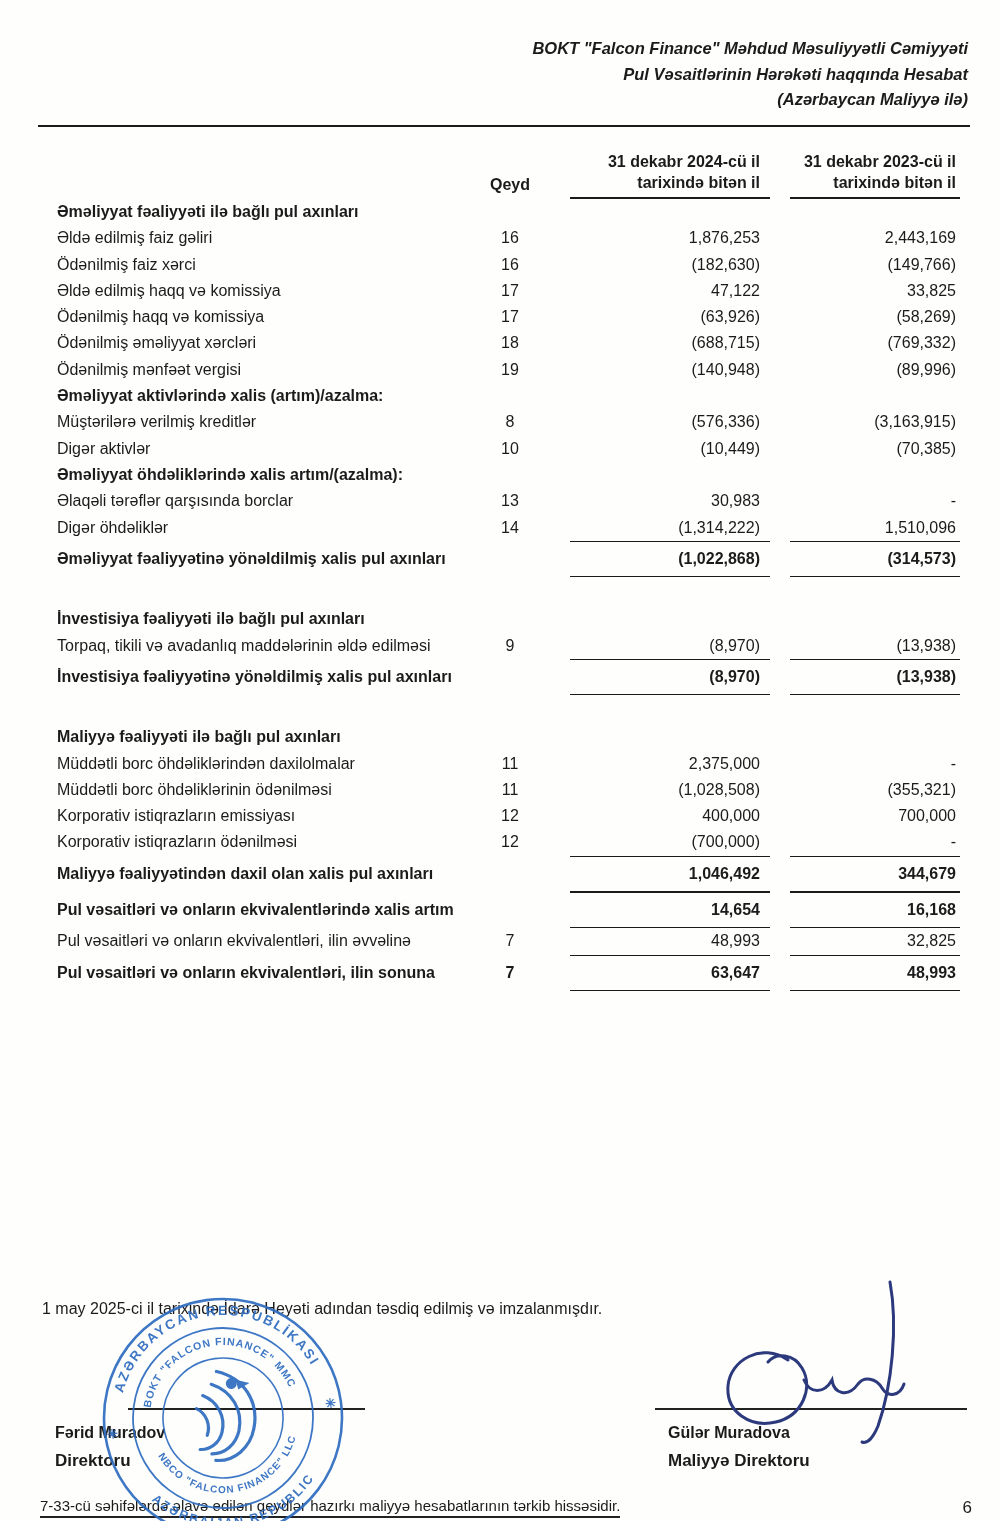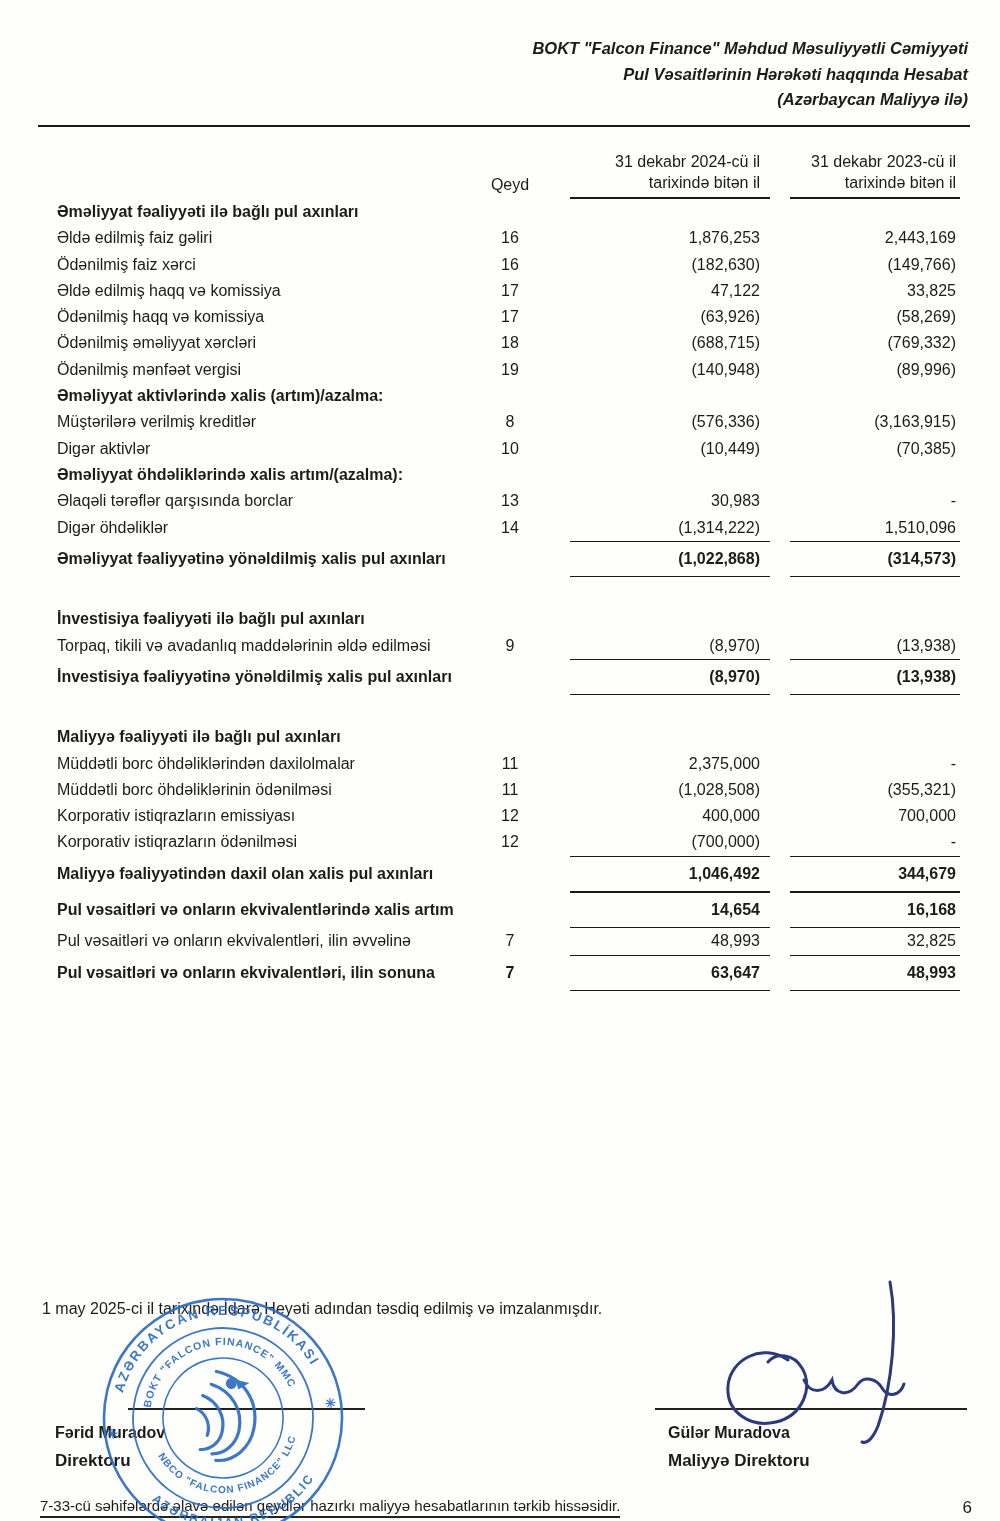--- a/index.html
+++ b/index.html
@@ -10,21 +10,21 @@
     font-family:"Liberation Sans", sans-serif;
   }
   
   .doc-header { padding:36px 32px 0 0; text-align:right; font-weight:bold; font-style:italic;
                 font-size:16.5px; line-height:1.55; }
   .header-rule { margin:12px 30px 0 38px; border:none; border-top:2.5px solid #1a1a1a; }
 
   
   table.cf { border-collapse:collapse; margin:24px 40px 0 40px; width:920px;
              table-layout:fixed; font-size:16px; }
-  th { font-weight:normal; vertical-align:bottom; padding:0 0 5px 0; }
+  th { font-weight:bold; vertical-align:bottom; padding:0 0 5px 0; }
   .th-note { text-align:center; }
   .th-val  { text-align:right; white-space:pre-line; line-height:1.35; position:relative; }
   .th-val::after { content:""; position:absolute; left:20px; right:0; bottom:0;
                    border-bottom:2.2px solid #1a1a1a; }
   .pr-24 { padding-right:10px; }
   .pr-23 { padding-right:4px; }
   td { padding:3px 0; line-height:1.27; }
   .c-label { padding-left:17px; vertical-align:top; }
   .c-note  { text-align:center; vertical-align:middle; }
   .c-val   { text-align:right; vertical-align:middle; position:relative; }

